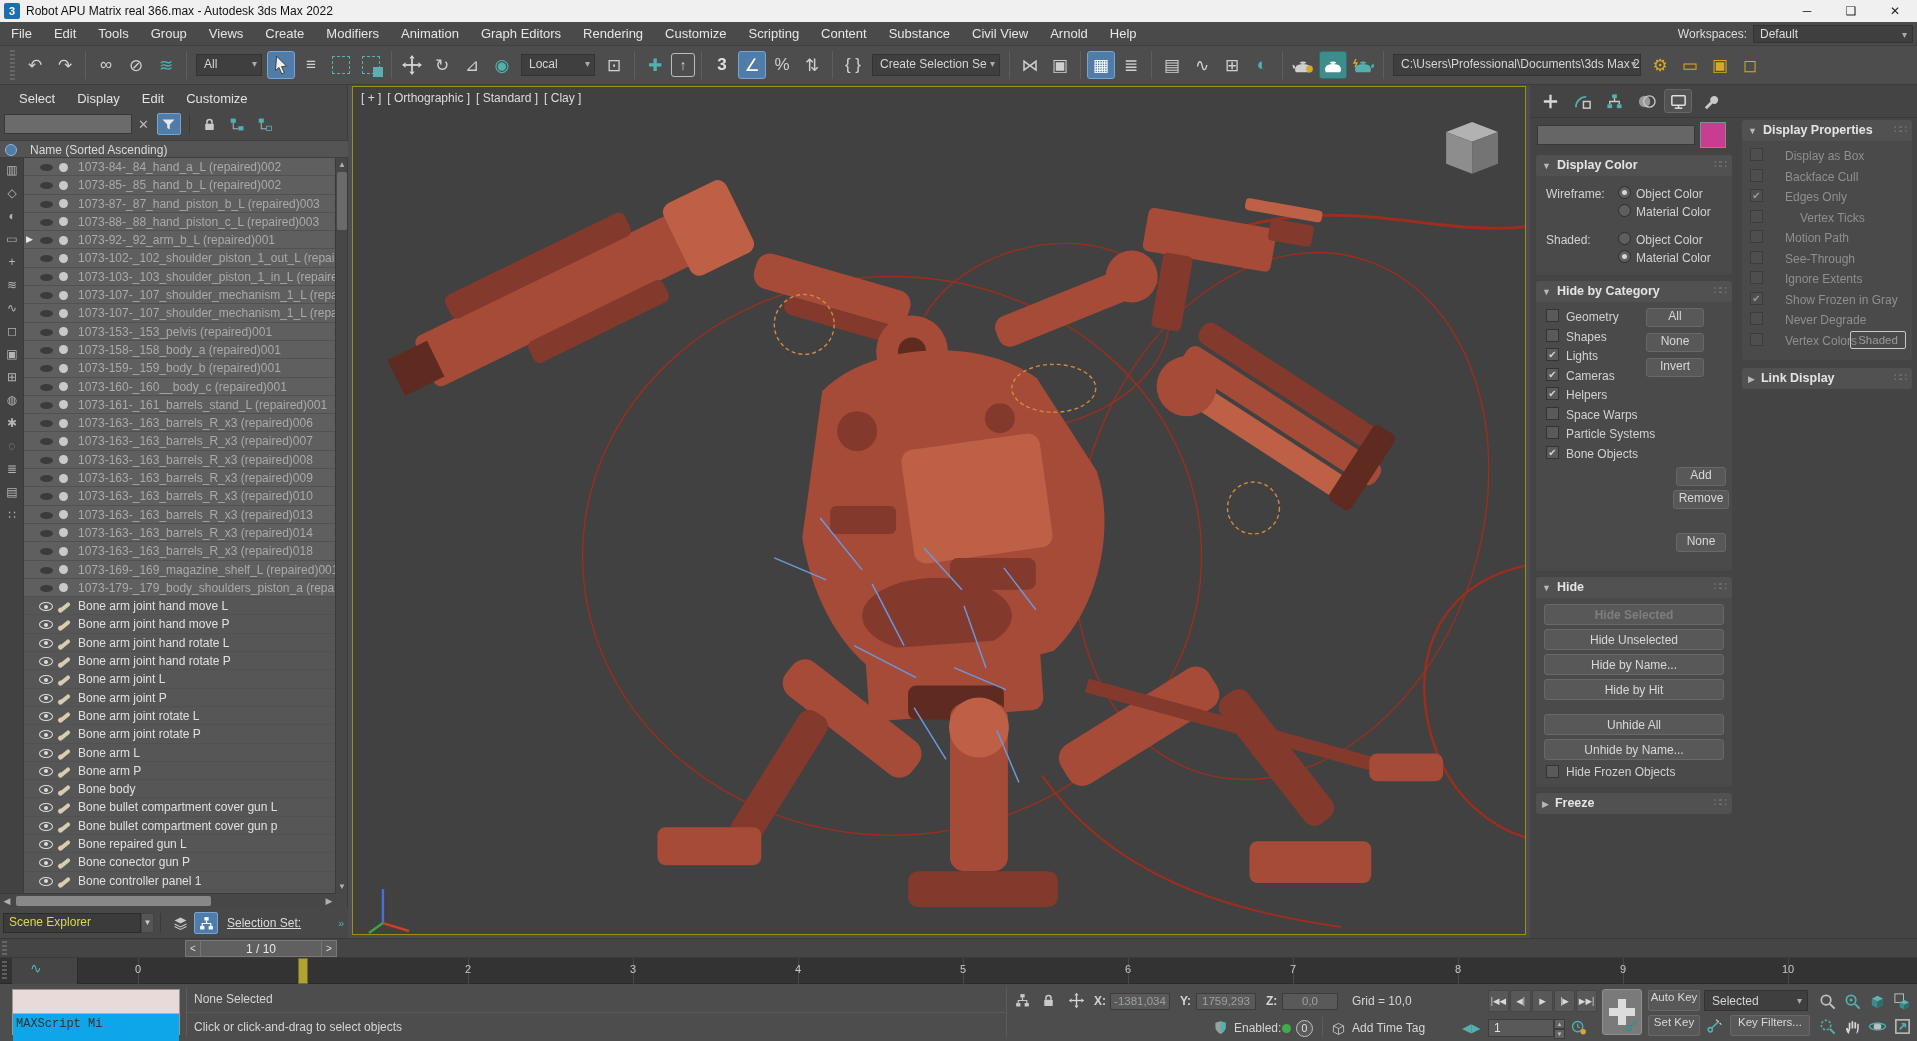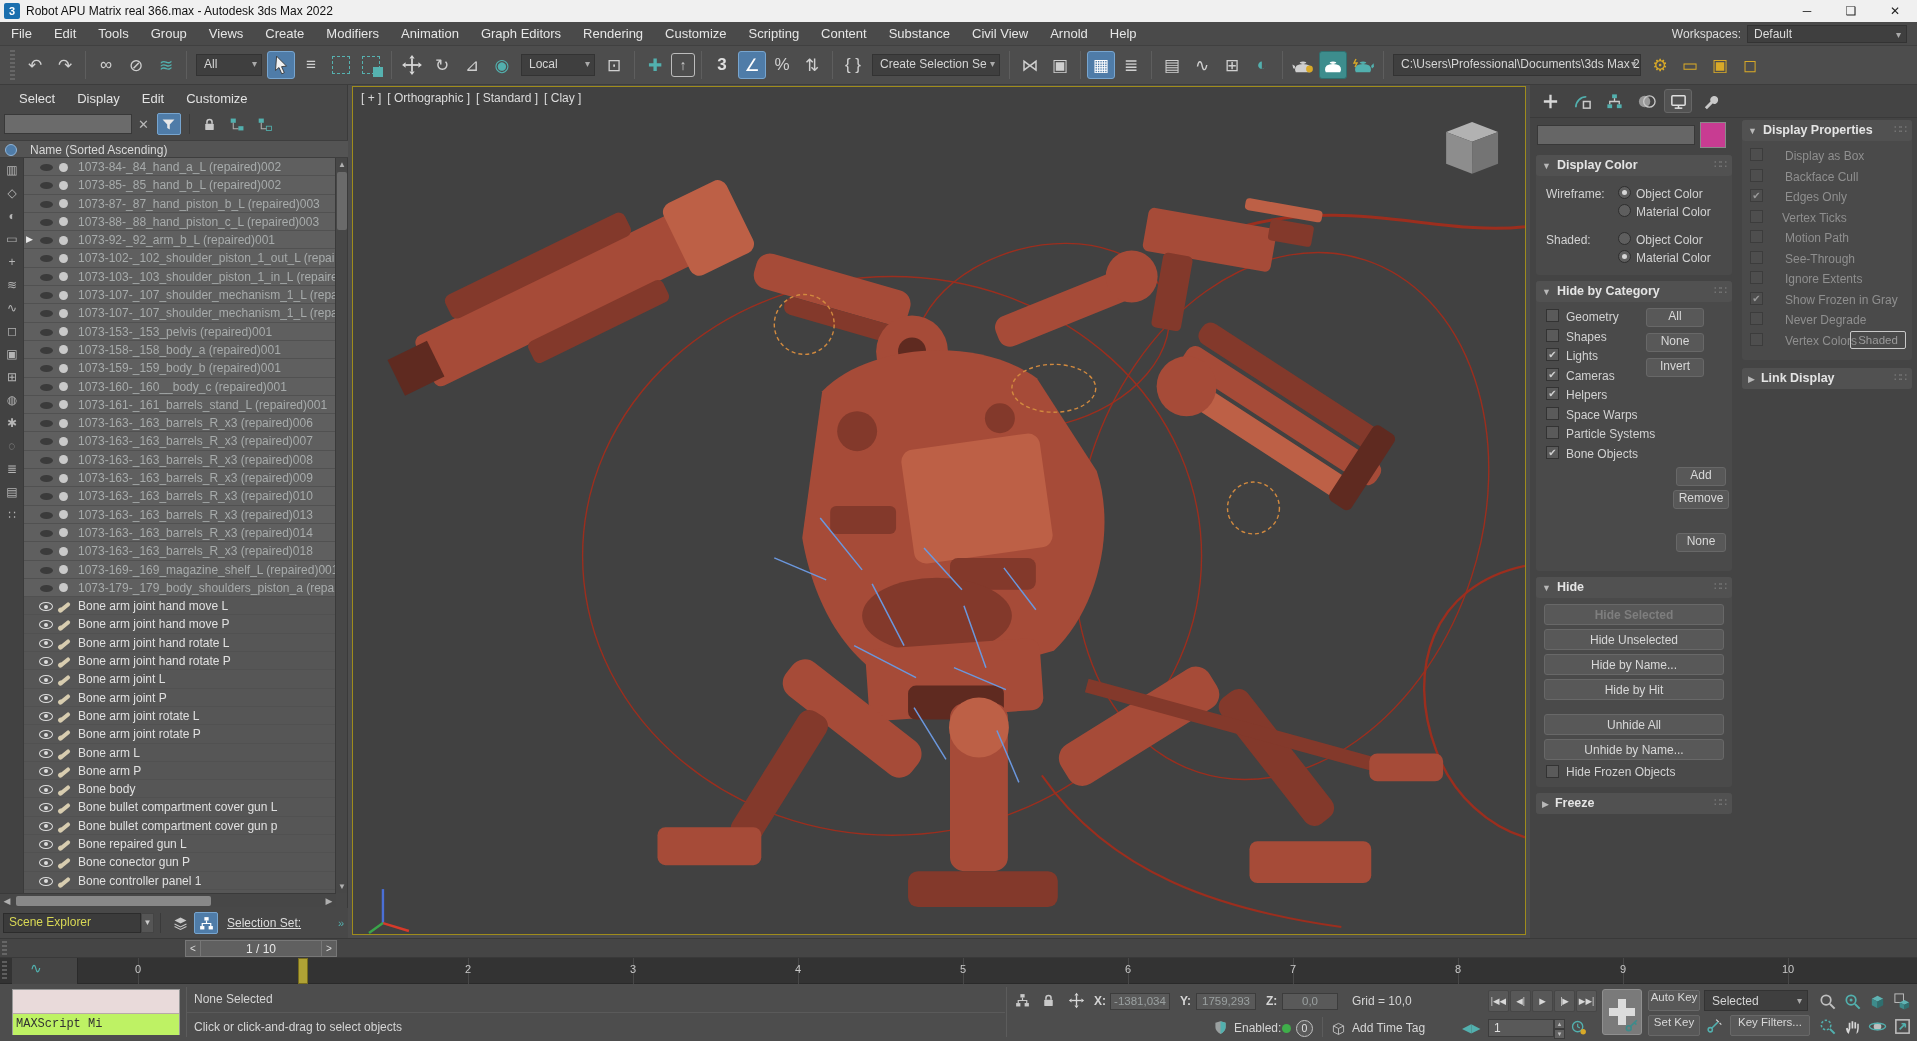--- a/index.html
+++ b/index.html
@@ -12,21 +12,21 @@
               display:flex; align-items:center; color:#111; font-size:12px; }
   .app-icon { width:16px; height:16px; margin:0 6px 0 4px; background:#1b6fae; color:#fff;
               font-weight:bold; font-size:11px; text-align:center; line-height:16px; border-radius:2px; }
   .win-btns { margin-left:auto; display:flex; height:100%; }
   .win-btn { width:44px; text-align:center; line-height:22px; font-size:12px; color:#222; }
 
   
   .menubar { position:absolute; left:0; top:22px; width:100%; height:24px; background:#4a4a4a;
              display:flex; align-items:center; border-bottom:1px solid #404040; }
   .menu-item { padding:0 11px; font-size:13px; color:#e6e6e6; line-height:24px; }
-  .workspaces { margin-left:auto; display:flex; align-items:center; gap:6px; padding-right:10px; font-size:12px; color:#ddd; }
+  .workspaces { margin-left:auto; display:flex; align-items:center; gap:6px; padding-right:4px; font-size:12px; color:#ddd; }
   .ws-drop { width:160px; height:18px; background:#3f3f3f; border:1px solid #333; color:#ddd;
              font-size:12px; padding:0 6px; line-height:16px; position:relative; }
   .ws-drop::after { content:"▾"; position:absolute; right:5px; top:1px; color:#aaa; font-size:10px; }
 
   
   .toolbar { position:absolute; left:0; top:46px; width:100%; height:39px; background:#4d4d4d;
              border-bottom:1px solid #3c3c3c; display:flex; align-items:center; padding-left:10px; }
   .toolbar::before { content:""; width:5px; height:30px; margin-right:5px;
              background:repeating-linear-gradient(#666 0 2px, transparent 2px 4px); }
   .tb-icon { width:28px; height:28px; margin:0 1px; display:flex; align-items:center; justify-content:center;
@@ -148,21 +148,21 @@
                 background:repeating-linear-gradient(#5e5e5e 0 2px, transparent 2px 4px); }
   .tb-curve { position:absolute; left:12px; top:0; width:66px; height:26px; background:#454545;
               border-right:1px solid #2a2a2a; color:#52b0ae; font-size:14px; text-align:left; padding:2px 0 0 18px; }
   .tick { position:absolute; top:5px; transform:translateX(-50%); font-size:11px; color:#c8c8c8; }
   .tickline { position:absolute; top:0; width:1px; height:26px; background:#484848; }
   .playhead { position:absolute; top:0; width:10px; height:26px; background:#b0a235; border:1px solid #776c1d; }
 
   
   .statusbar { position:absolute; left:0; top:984px; width:100%; height:57px; background:#4d4d4d; }
   .mxs-box { position:absolute; left:12px; top:5px; width:168px; height:46px; border:1px solid #999; background:#e9dada; }
-  .mxs-bottom { position:absolute; left:0; top:23px; width:100%; height:22px; background:#bef264; border-top:1px solid #b9a9a9;
+  .mxs-bottom { position:absolute; left:0; top:23px; width:100%; height:28px; background:#0ea5e9; border-top:1px solid #b9a9a9;
                 font-family:"Liberation Mono", monospace; font-size:12px; color:#333; padding:3px 0 0 3px; white-space:nowrap; overflow:hidden; }
   .st-text { position:absolute; font-size:12px; color:#d5d5d5; white-space:nowrap; }
   .st-sepv { position:absolute; width:1px; background:#3e3e3e; border-right:1px solid #5c5c5c; }
   .st-seph { position:absolute; height:1px; background:#3e3e3e; border-bottom:1px solid #5a5a5a; }
   .st-icon { position:absolute; width:20px; height:20px; display:flex; align-items:center; justify-content:center; }
   .st-icon svg { width:17px; height:17px; }
   .st-field { position:absolute; height:17px; background:#595959; border:1px solid #3c3c3c; color:#9aa0a0;
               font-size:11.5px; text-align:center; line-height:15px; }
   .st-dot { position:absolute; width:9px; height:9px; border-radius:50%; background:#3fae4a; }
   .st-badge { position:absolute; width:17px; height:17px; border-radius:50%; border:1.5px solid #c0c0c0;
@@ -822,21 +822,21 @@
         <span class="arr">▼</span><span>Display Properties</span><span class="grip">∷∷</span>
       </div>
       <div id="dp-items">
           <span class="cb dim" style="left: 8px; top: 28px;"></span>
           <span class="lbl12 dim" style="left: 27px; top: 29px;">Display as Box</span>
           <span class="cb dim" style="left: 8px; top: 48.5px;"></span>
           <span class="lbl12 dim" style="left: 27px; top: 49.5px;">Backface Cull</span>
           <span class="cb dim" style="left: 8px; top: 69px;">✔</span>
           <span class="lbl12 dim" style="left: 27px; top: 70px;">Edges Only</span>
           <span class="cb dim" style="left: 8px; top: 89.5px;"></span>
-          <span class="lbl12 dim" style="left: 24px; top: 90.5px;">Vertex Ticks</span>
+          <span class="lbl12 dim" style="left: 42px; top: 90.5px;">Vertex Ticks</span>
           <span class="cb dim" style="left: 8px; top: 110px;"></span>
           <span class="lbl12 dim" style="left: 27px; top: 111px;">Motion Path</span>
           <span class="cb dim" style="left: 8px; top: 130.5px;"></span>
           <span class="lbl12 dim" style="left: 27px; top: 131.5px;">See-Through</span>
           <span class="cb dim" style="left: 8px; top: 151px;"></span>
           <span class="lbl12 dim" style="left: 27px; top: 152px;">Ignore Extents</span>
           <span class="cb dim" style="left: 8px; top: 171.5px;">✔</span>
           <span class="lbl12 dim" style="left: 27px; top: 172.5px;">Show Frozen in Gray</span>
           <span class="cb dim" style="left: 8px; top: 192px;"></span>
           <span class="lbl12 dim" style="left: 27px; top: 193px;">Never Degrade</span>

